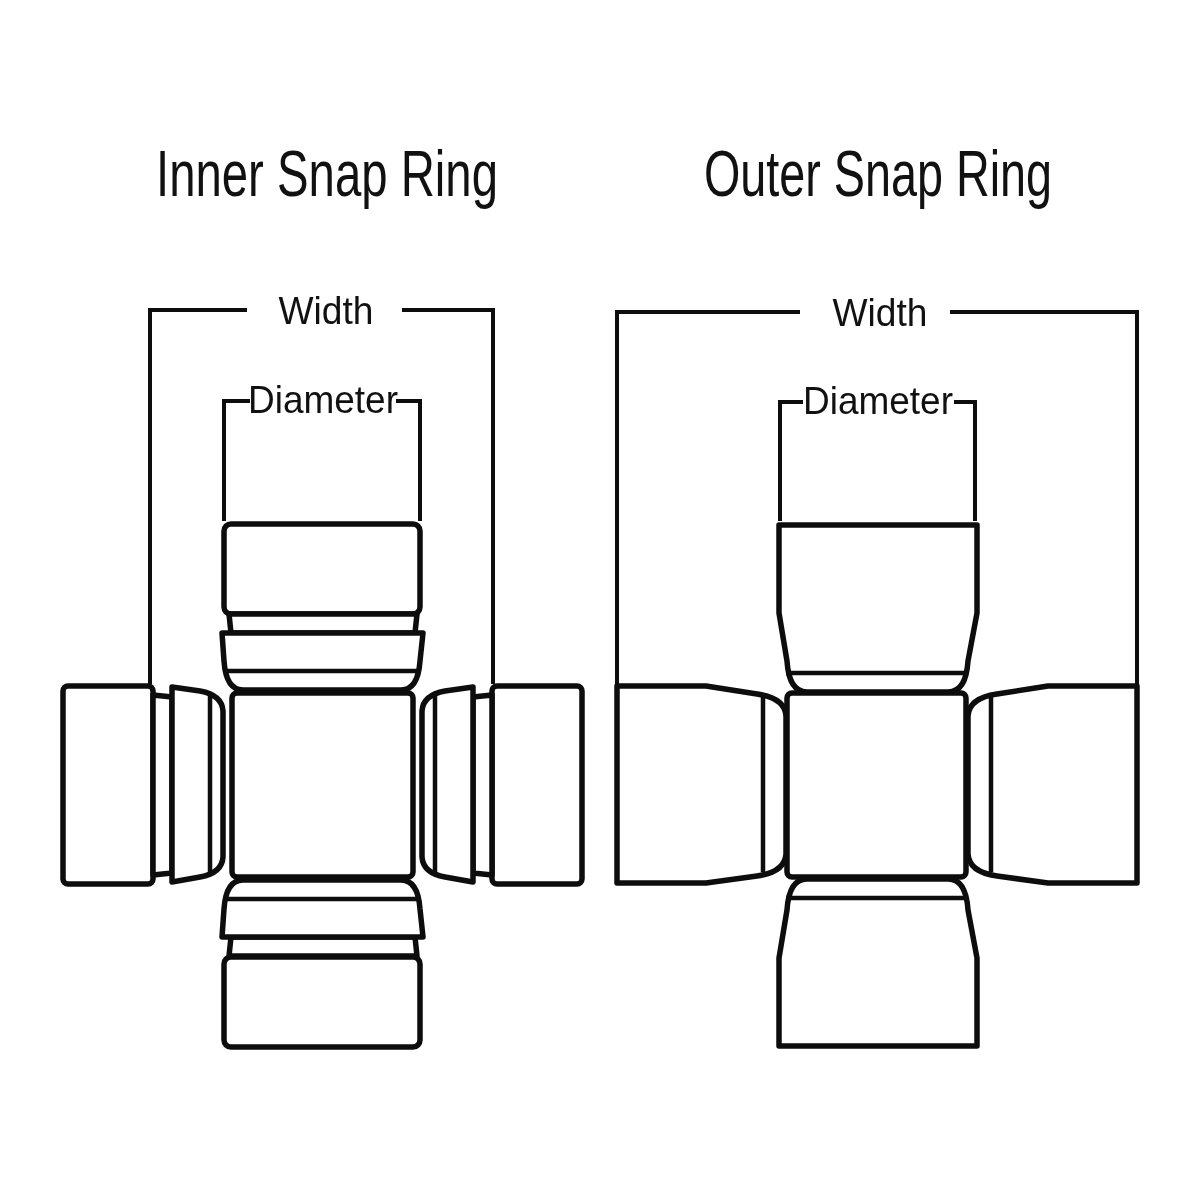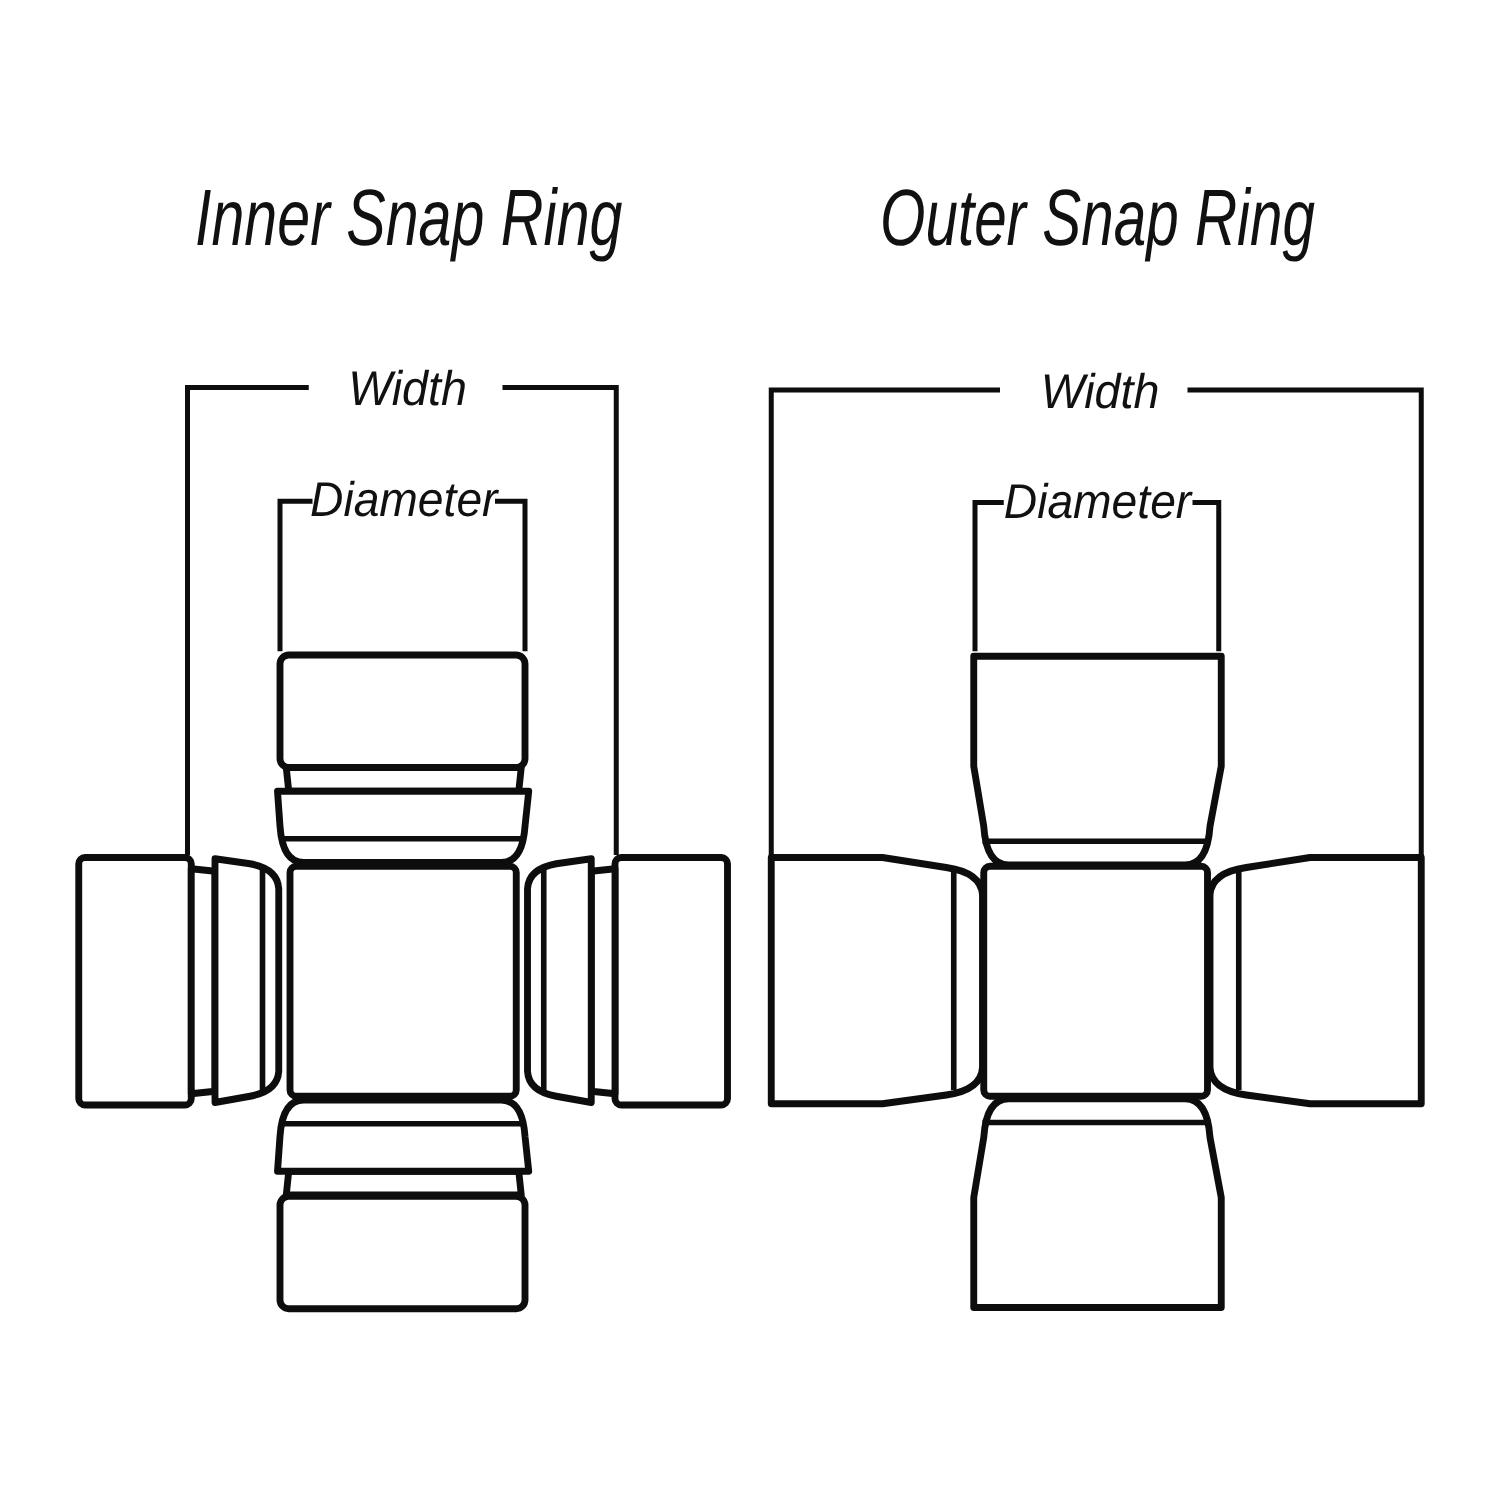--- a/index.html
+++ b/index.html
@@ -7,21 +7,20 @@
     padding: 0;
     background: #ffffff;
   }
   .canvas {
     position: relative;
     width: 1200px;
     height: 1200px;
     background: #ffffff;
     overflow: hidden;
     font-family: "Liberation Sans", "DejaVu Sans", sans-serif;
-    font-style: italic;
   }
   svg { display: block; }
   .outline {
     fill: #ffffff;
     stroke: #0d0d0d;
     stroke-width: 5.5;
     stroke-linejoin: round;
   }
   .stepline {
     fill: none;

